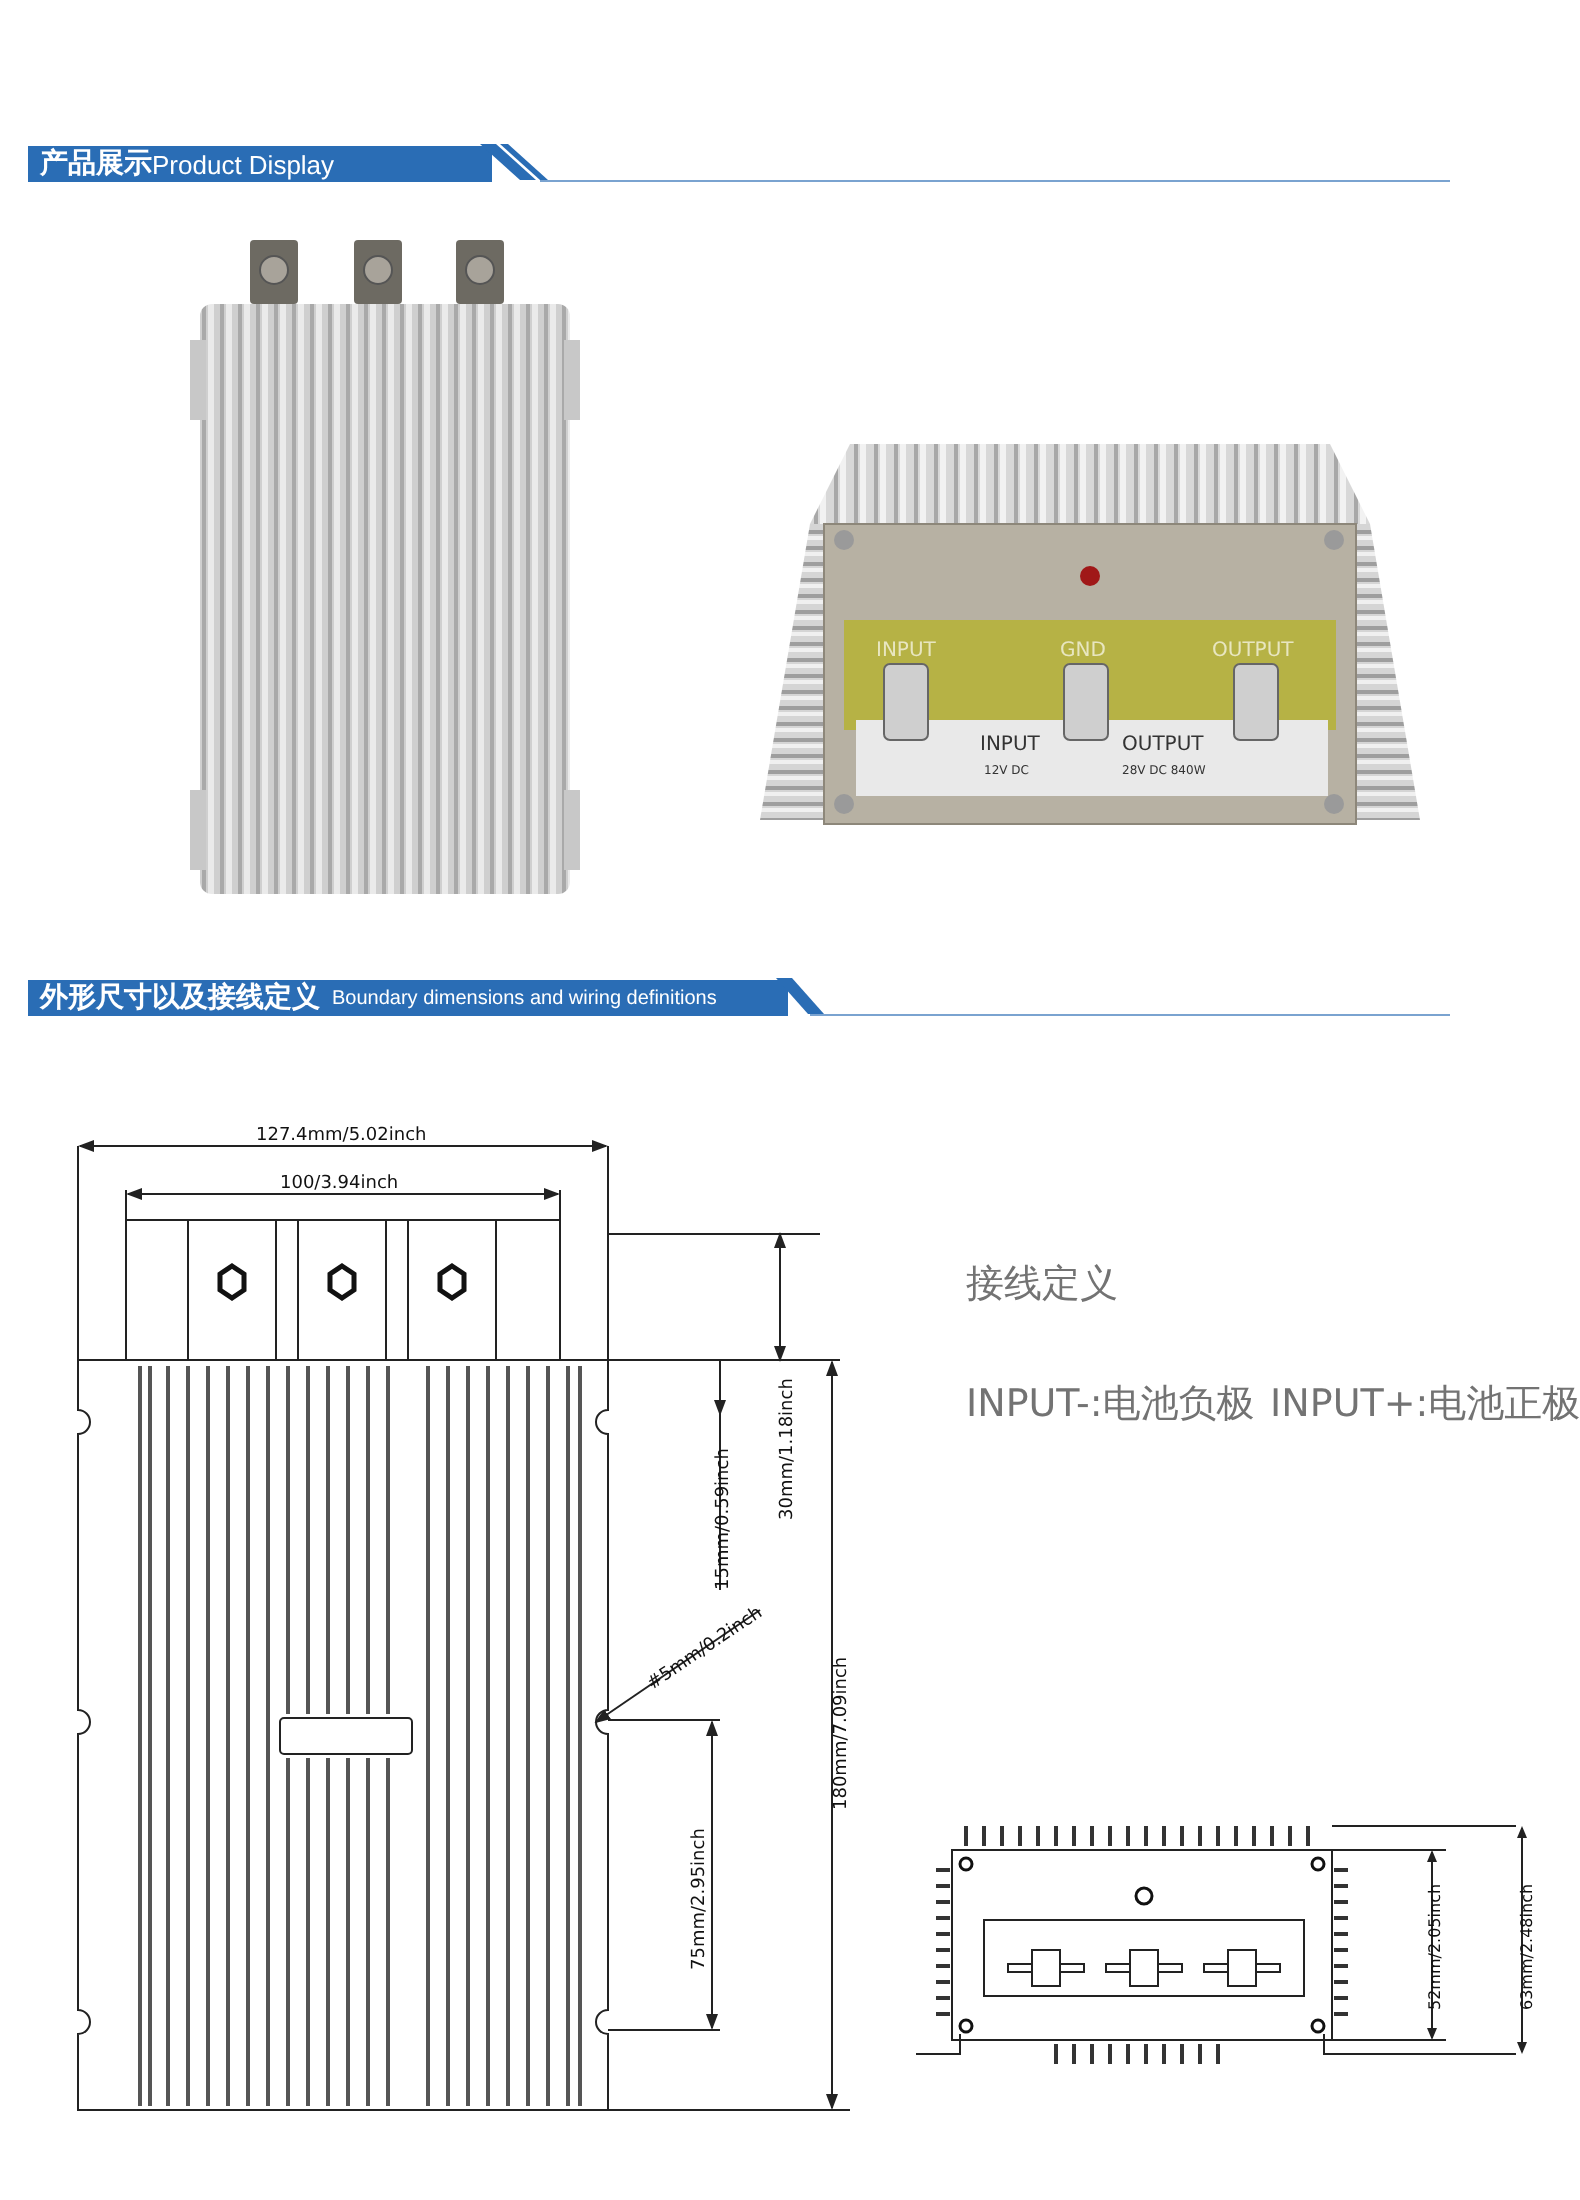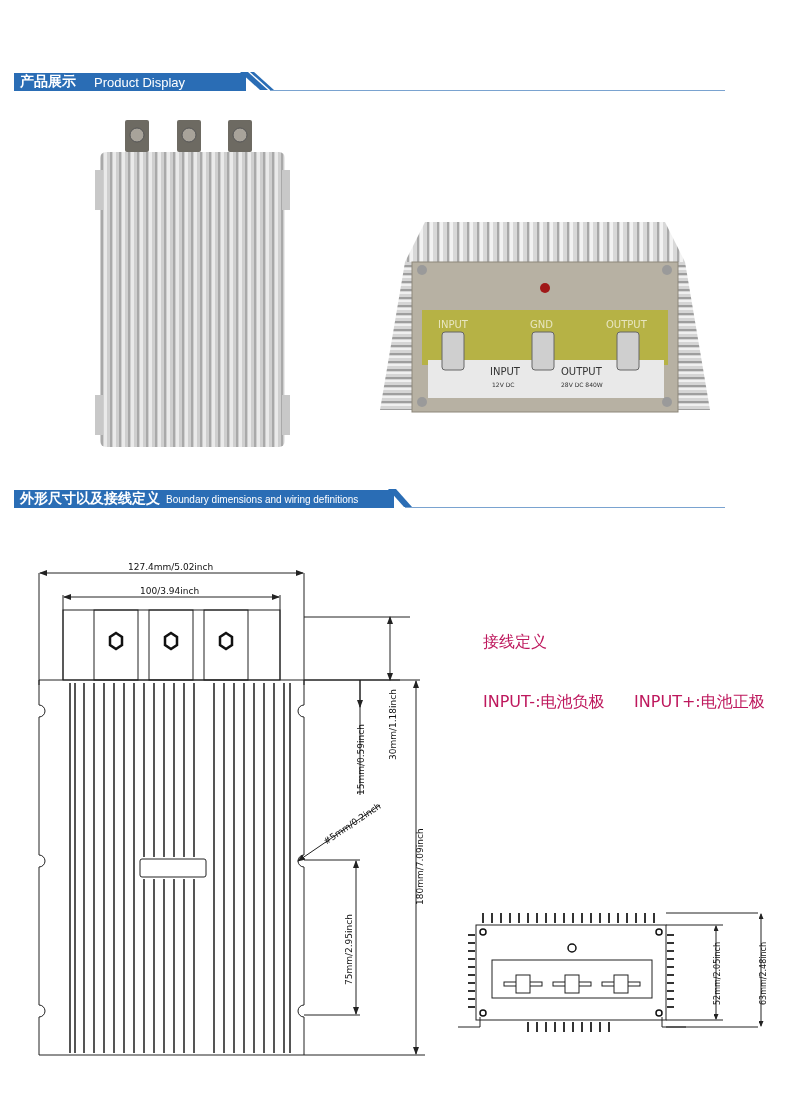--- a/index.html
+++ b/index.html
@@ -1,24 +1,24 @@
 <!DOCTYPE html>
 <html><head>
 <meta charset="utf-8">
 <style>
   * { box-sizing: border-box; margin: 0; padding: 0; }
   body { width: 790px; height: 1100px; background: #ffffff; font-family: "Liberation Sans", "DejaVu Sans", sans-serif; position: relative; overflow: hidden; color: #111; }
   .section-header { position: absolute; left: 14px; height: 20px; display: flex; align-items: center; }
   .section-header .bar { background: #2a6db5; color: #fff; height: 18px; display: flex; align-items: center; padding-left: 6px; font-size: 14px; white-space: nowrap; position: relative; }
-  .section-header .bar .cn { font-weight: bold; margin-right: 18px; }
+  .section-header .bar .cn { font-weight: bold; margin-right: 0; }
   .section-header .bar .en { font-size: 13px; }
   .line { position: absolute; height: 1px; background: #7aa3d0; }
   .slash { position: absolute; }
   .abs { position: absolute; }
-  .wiring { position: absolute; left: 483px; top: 630px; font-family: "DejaVu Sans", sans-serif; font-size: 16px; color: #be185d; }
+  .wiring { position: absolute; left: 483px; top: 630px; font-family: "DejaVu Sans", sans-serif; font-size: 19px; color: #737373; }
   .wiring div { line-height: 24px; white-space: nowrap; }
   .wiring .row span { display: inline-block; }
 </style>
 </head>
 <body>
 
 <div class="section-header" style="top:72px;">
   <div class="bar" style="width:232px;">
     <span class="cn">产品展示</span>
     <span class="en">Product Display</span>

